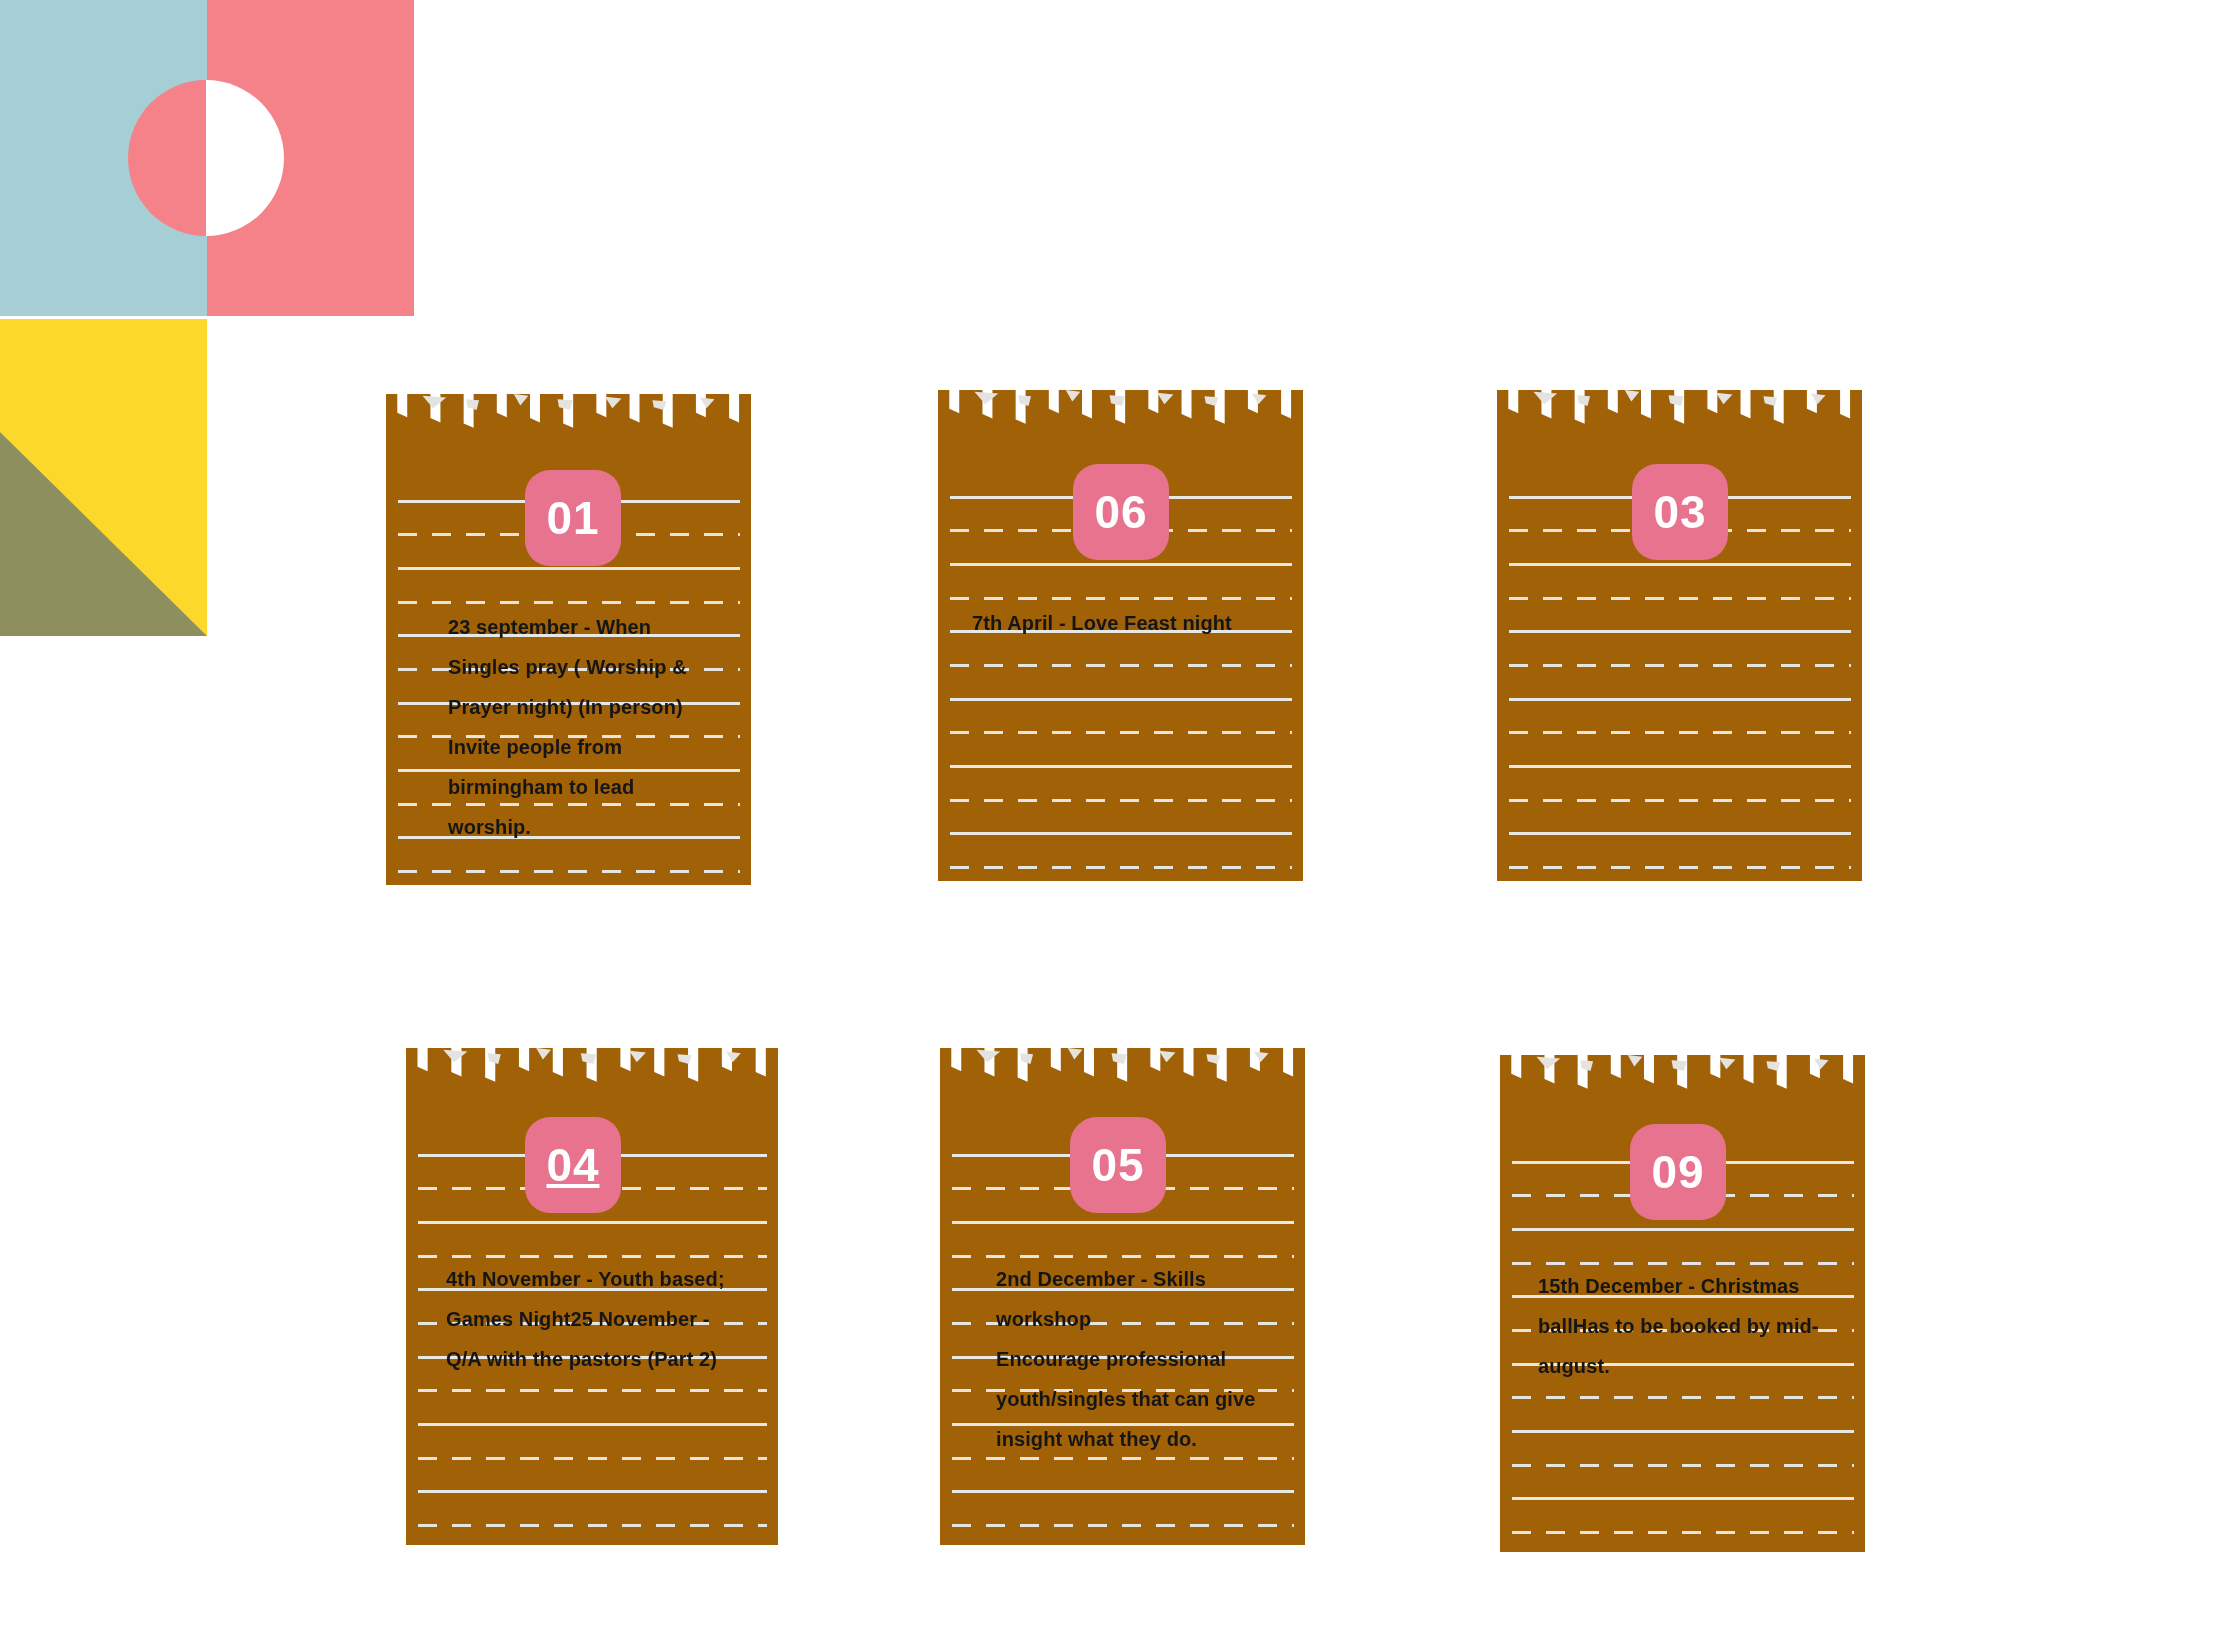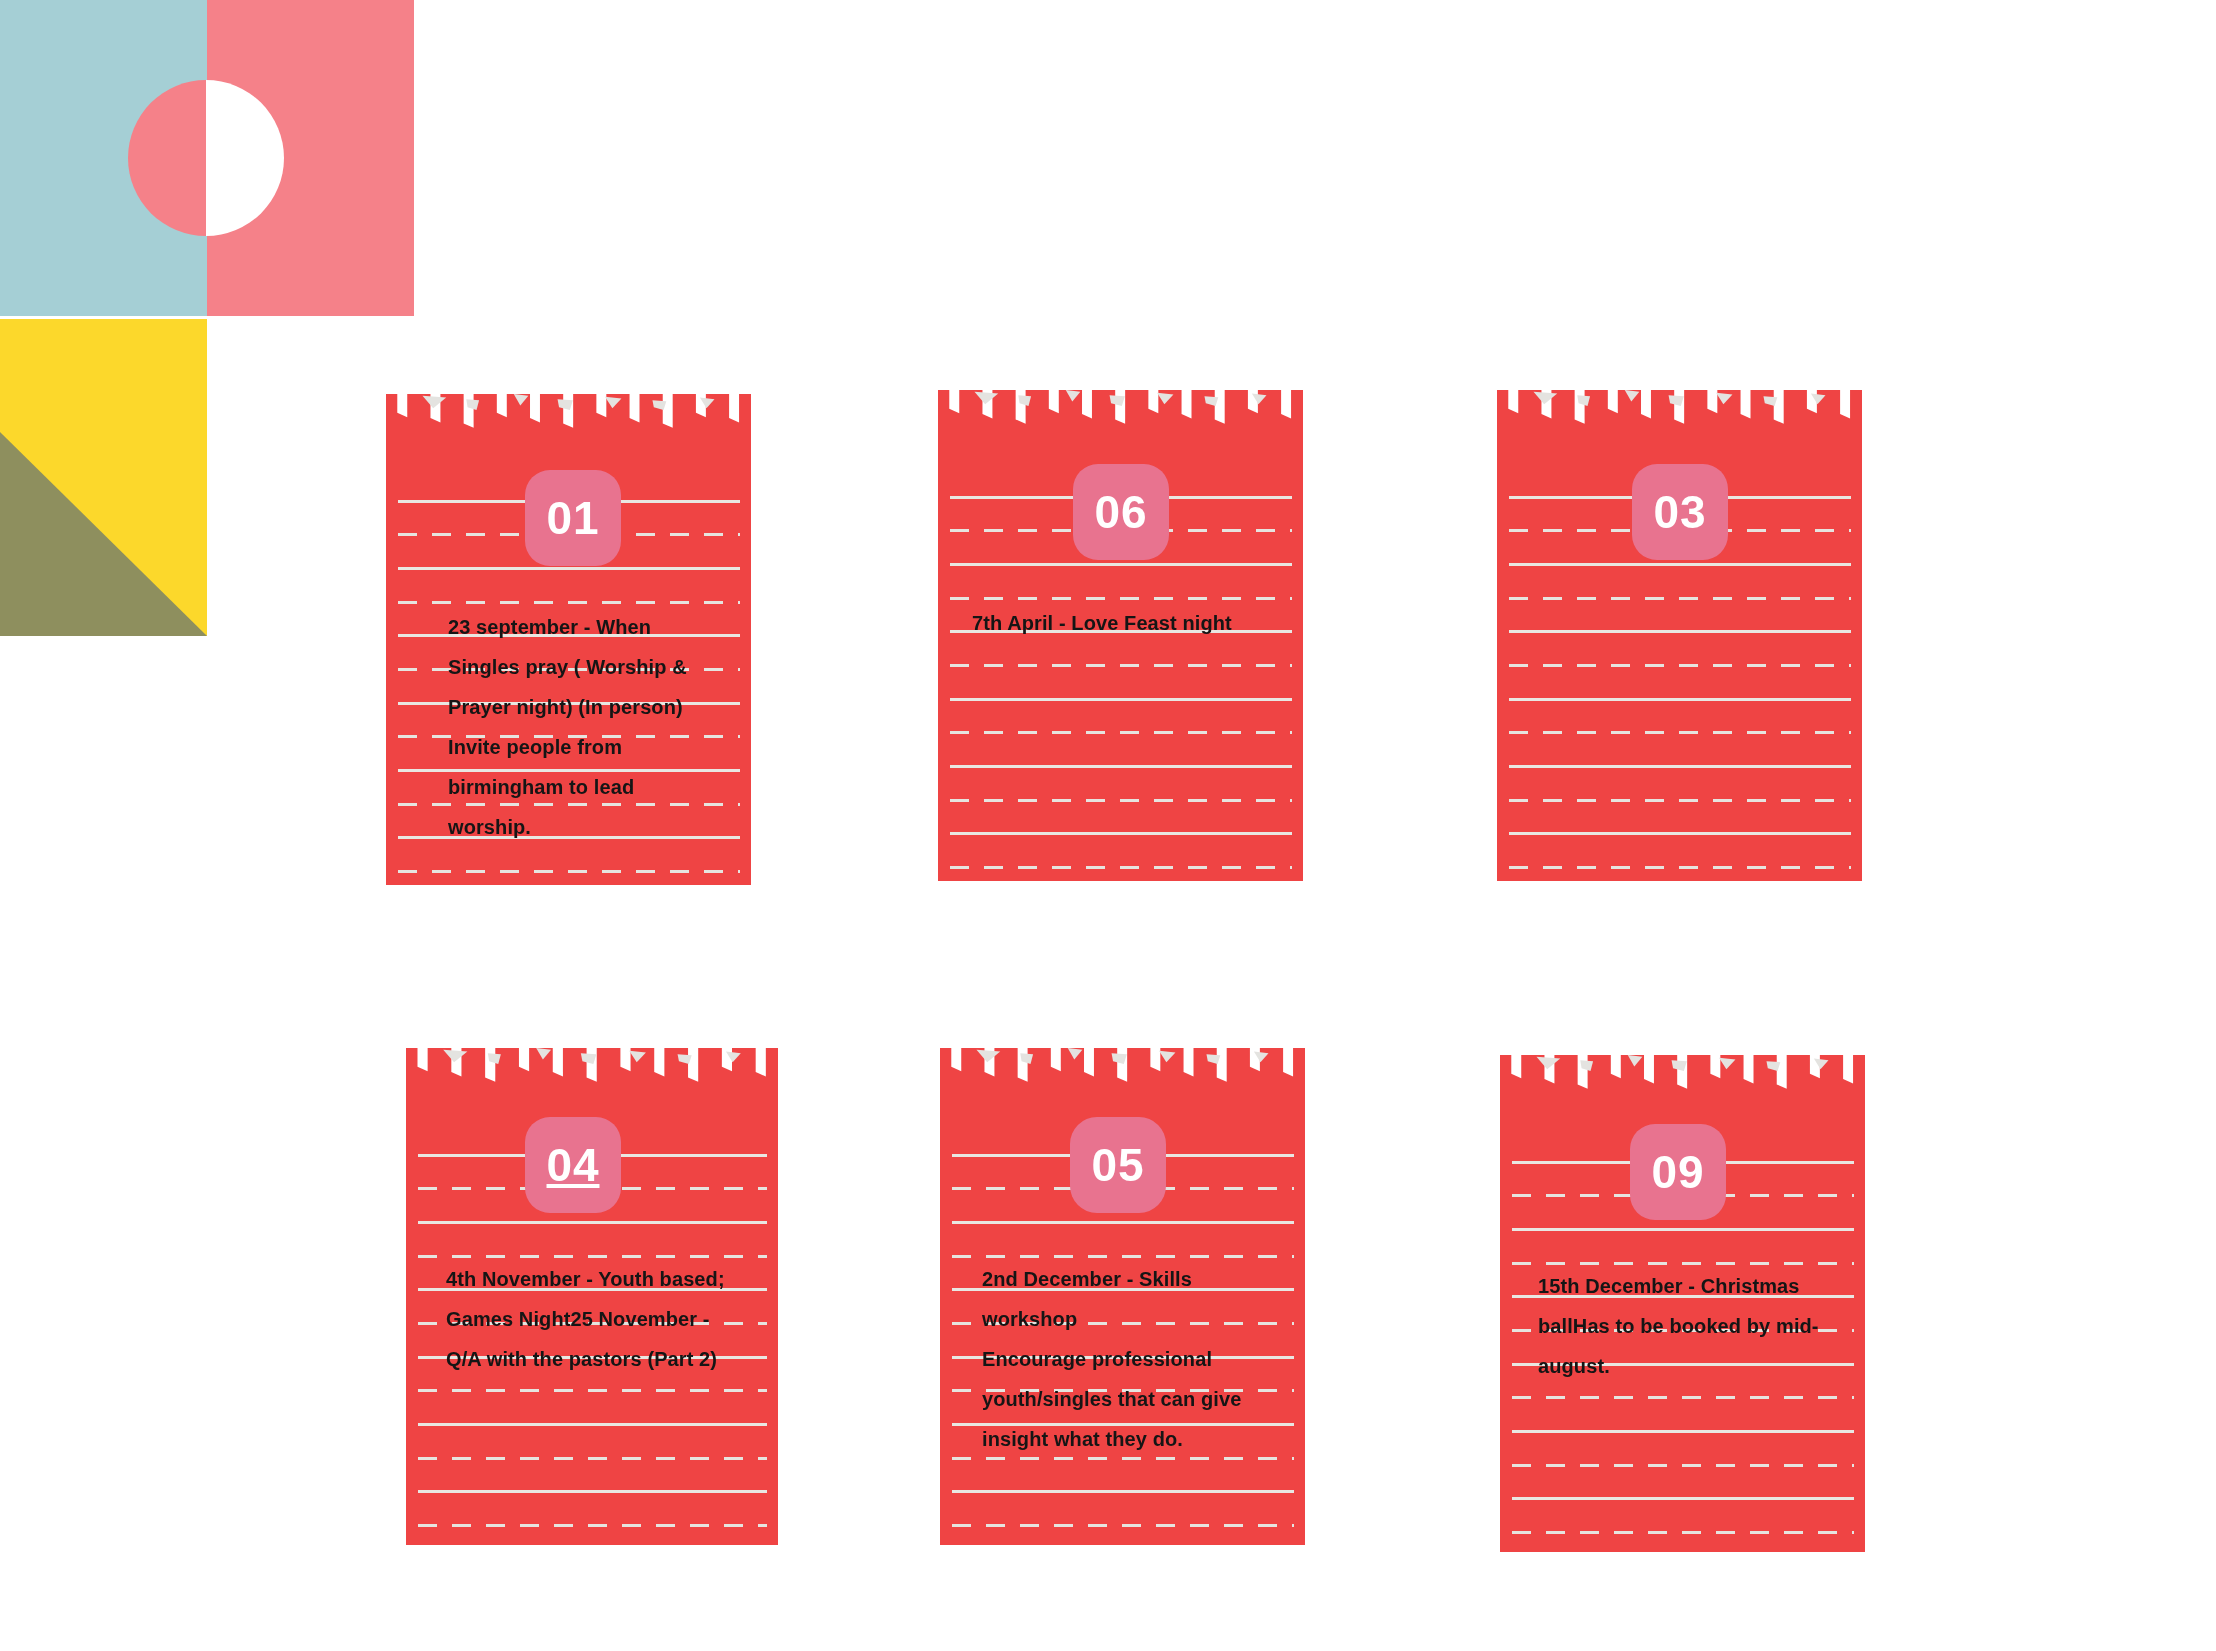--- a/index.html
+++ b/index.html
@@ -63,21 +63,21 @@
     width: 78px; height: 156px;
     background: #FFFFFF;
     border-top-right-radius: 78px 78px;
     border-bottom-right-radius: 78px 78px;
   }
 
   
   .note-card {
     position: absolute;
     width: 365px;
-    background: #ef4444;
+    background: #a16207;
     overflow: hidden;
   }
   .note-card.w-wide { width: 372px; }
 
   
   .torn-edge {
     position: absolute;
     left: 0; top: 0;
     width: 100%;
     height: 41px;
@@ -354,21 +354,21 @@
         <path d="M144.2,0 L160.67999999999998,2 L151.61599999999999,13 Z" fill="#E4E3E0"></path>
         <path d="M193.64,6 L210.944,7 L207.48319999999998,18 L195.3704,15 Z" fill="#E4E3E0"></path>
         <path d="M247.2,3 L265.74,5 L255.54299999999998,16 Z" fill="#E4E3E0"></path>
         <path d="M300.76,7 L316.416,8 L313.2848,18 L302.3256,15 Z" fill="#E4E3E0"></path>
         <path d="M354.32,4 L370.8,6 L361.736,16 Z" fill="#E4E3E0"></path>
       </svg>
     </div>
   <div class="badge" style="left:130px; top:69px;border-radius:27px;">
     <span>05</span>
   </div>
-  <div class="note-text" style="left:42px; top:211px; width:284px;">2nd December - Skills workshop
+  <div class="note-text" style="left:56px; top:211px; width:284px;">2nd December - Skills workshop
 Encourage professional youth/singles that can give insight what they do.</div>
 </div>
 
 <div class="note-card" style="left:1500px; top:1055px; height:497px;">
   <div class="rules">
       <div class="rule solid" style="top: 106px;"></div>
       <div class="rule dashed" style="top: 139px;"></div>
       <div class="rule solid" style="top: 173px;"></div>
       <div class="rule dashed" style="top: 207px;"></div>
       <div class="rule solid" style="top: 240px;"></div>

